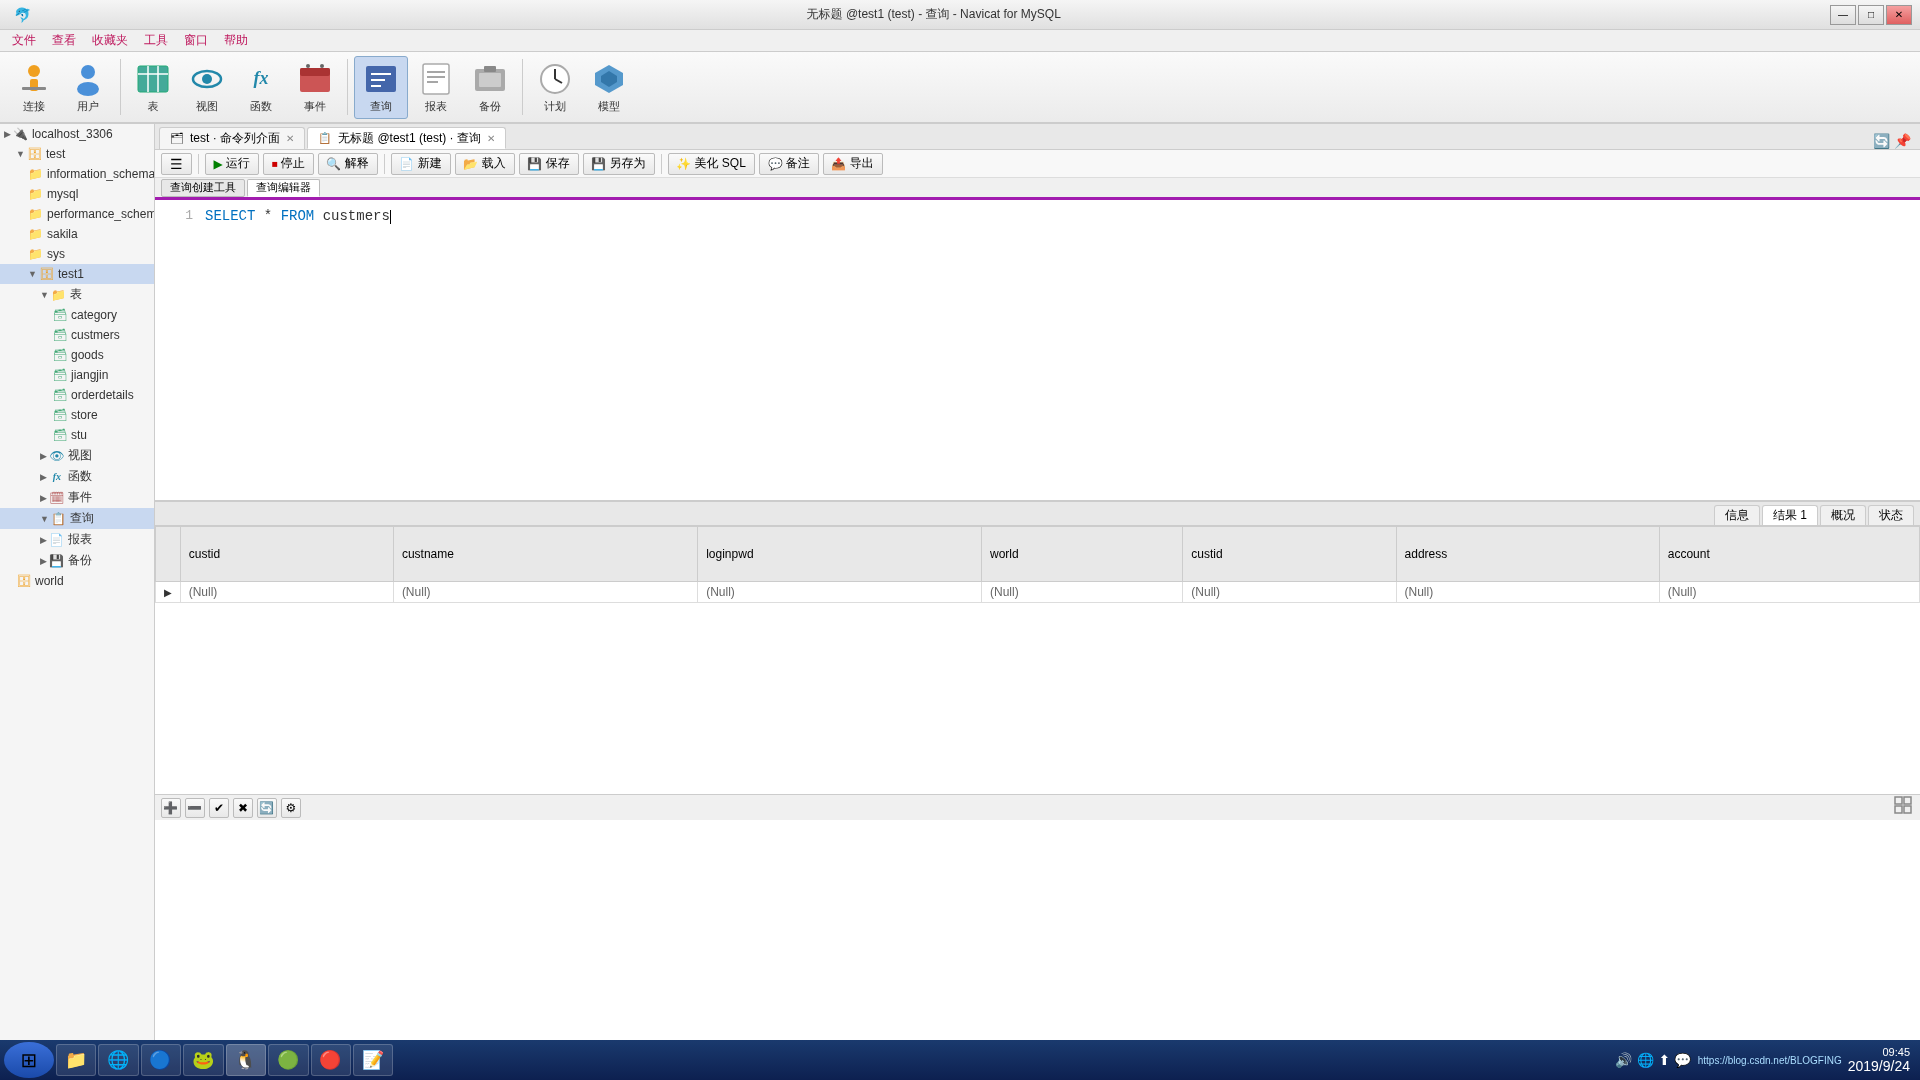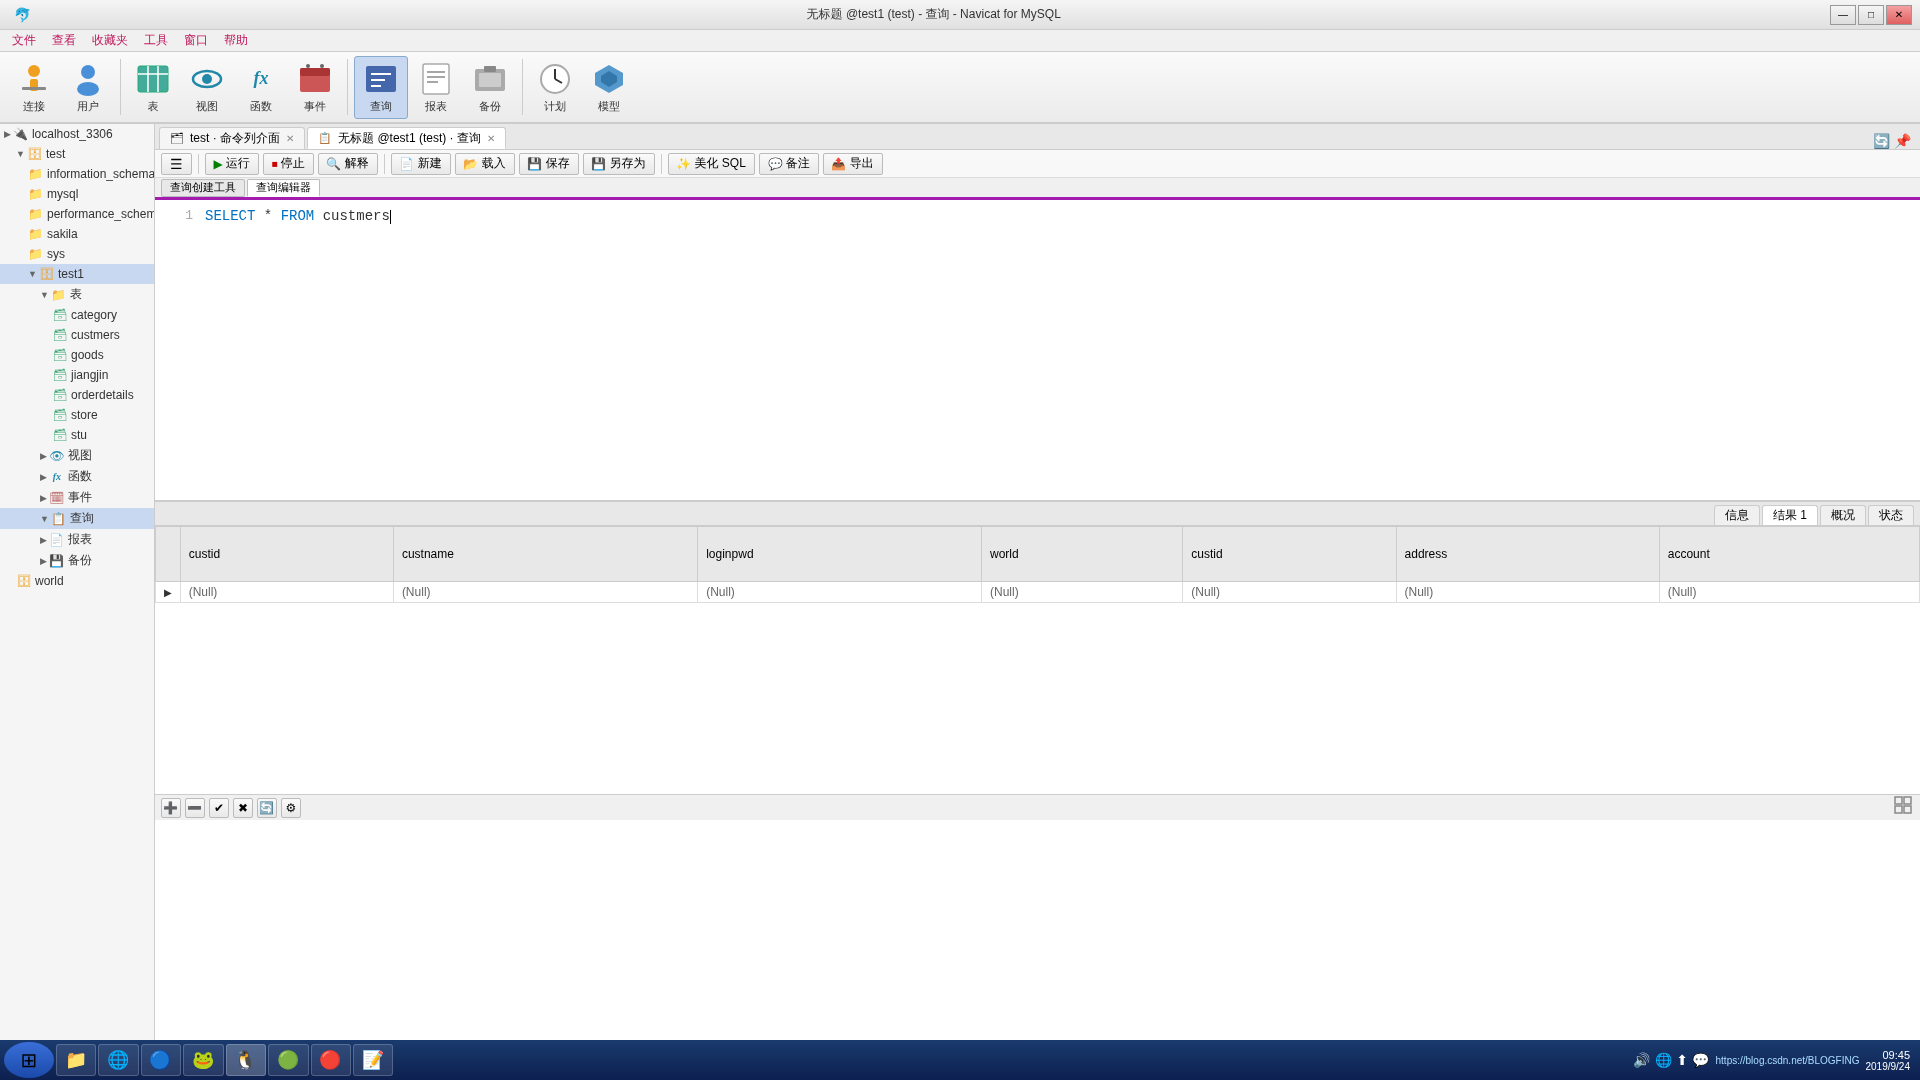--- a/index.html
+++ b/index.html
@@ -792,16 +792,16 @@
   <div class="taskbar-right">
     <div class="sys-tray">
       <span class="tray-icon">🔊</span>
       <span class="tray-icon">🌐</span>
       <span class="tray-icon">⬆</span>
       <span class="tray-icon">💬</span>
     </div>
     <div style="font-size:10px; color:#adf;">https://blog.csdn.net/BLOGFING</div>
     <div style="text-align:right;">
       <div>09:45</div>
-      <div style="font-size:10px;">2019/9/24</div>
+      <div style="font-size:14px;">2019/9/24</div>
     </div>
   </div>
 </div>
 
 </body></html>

